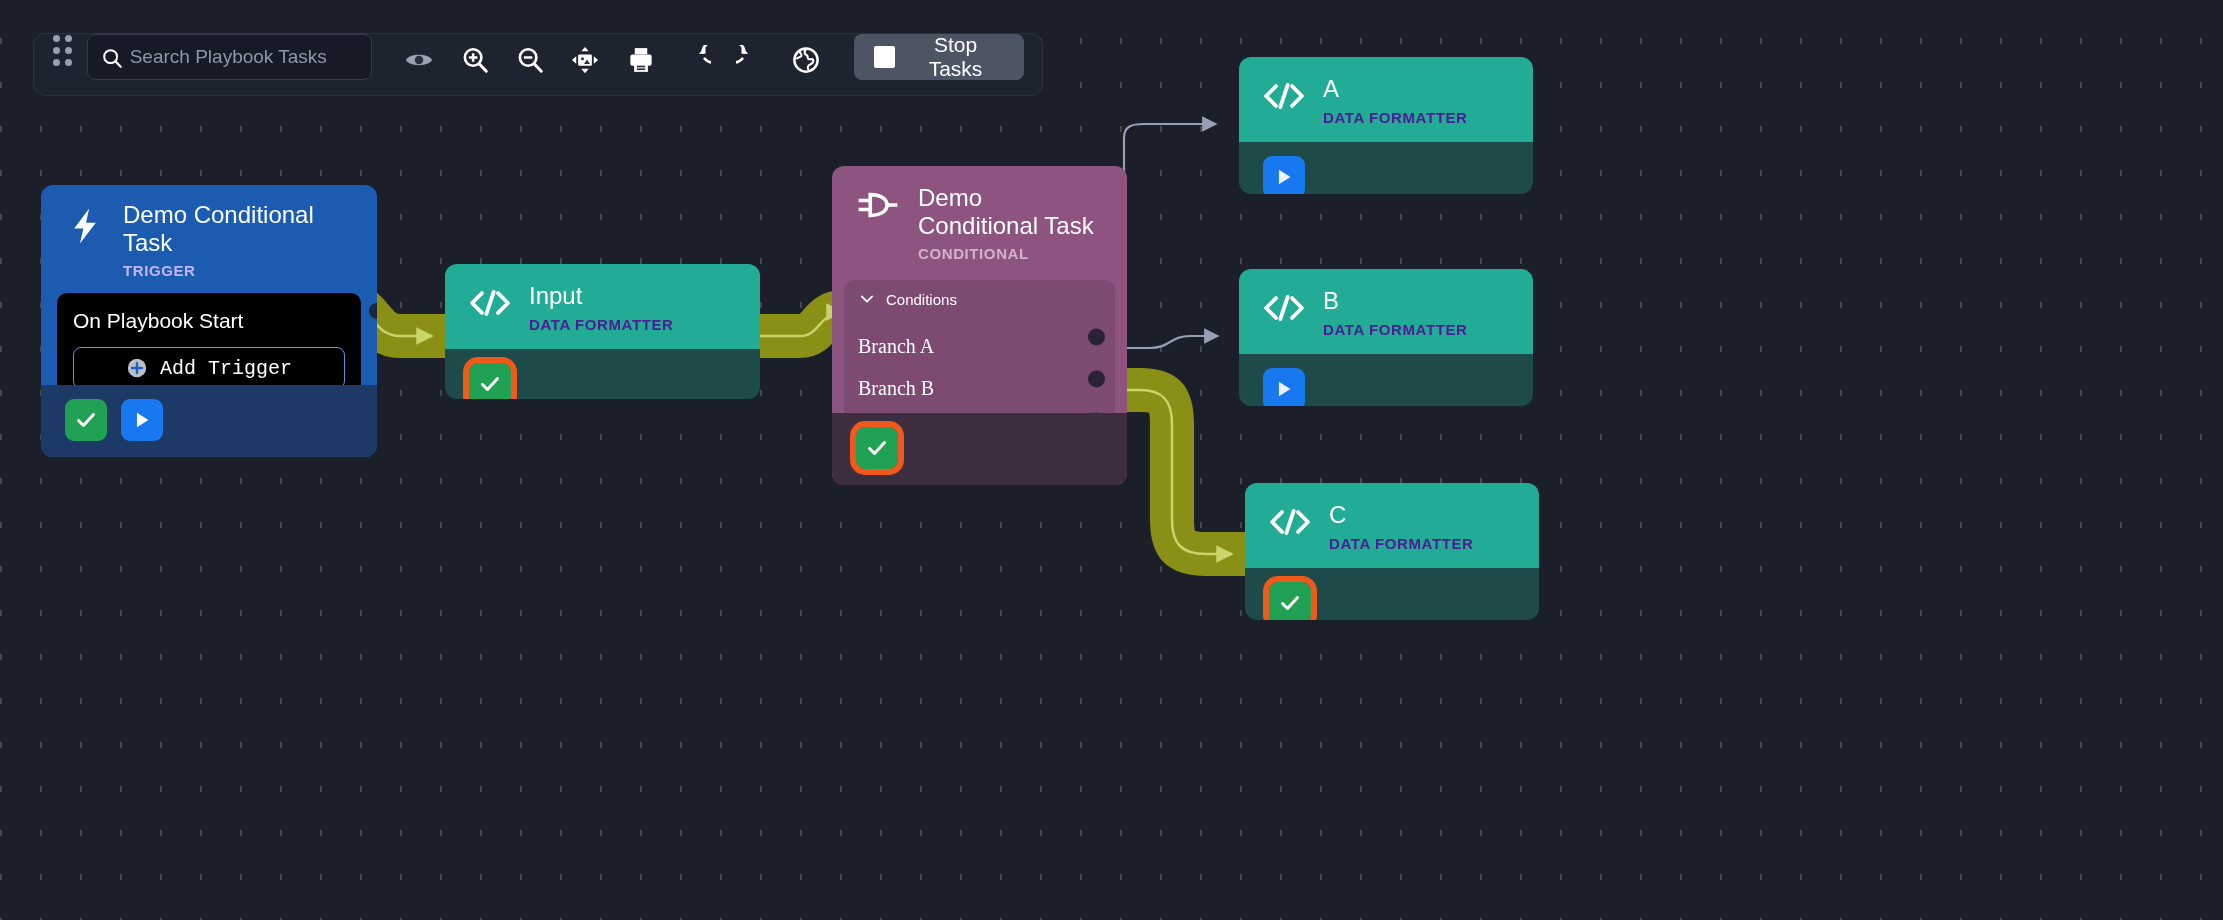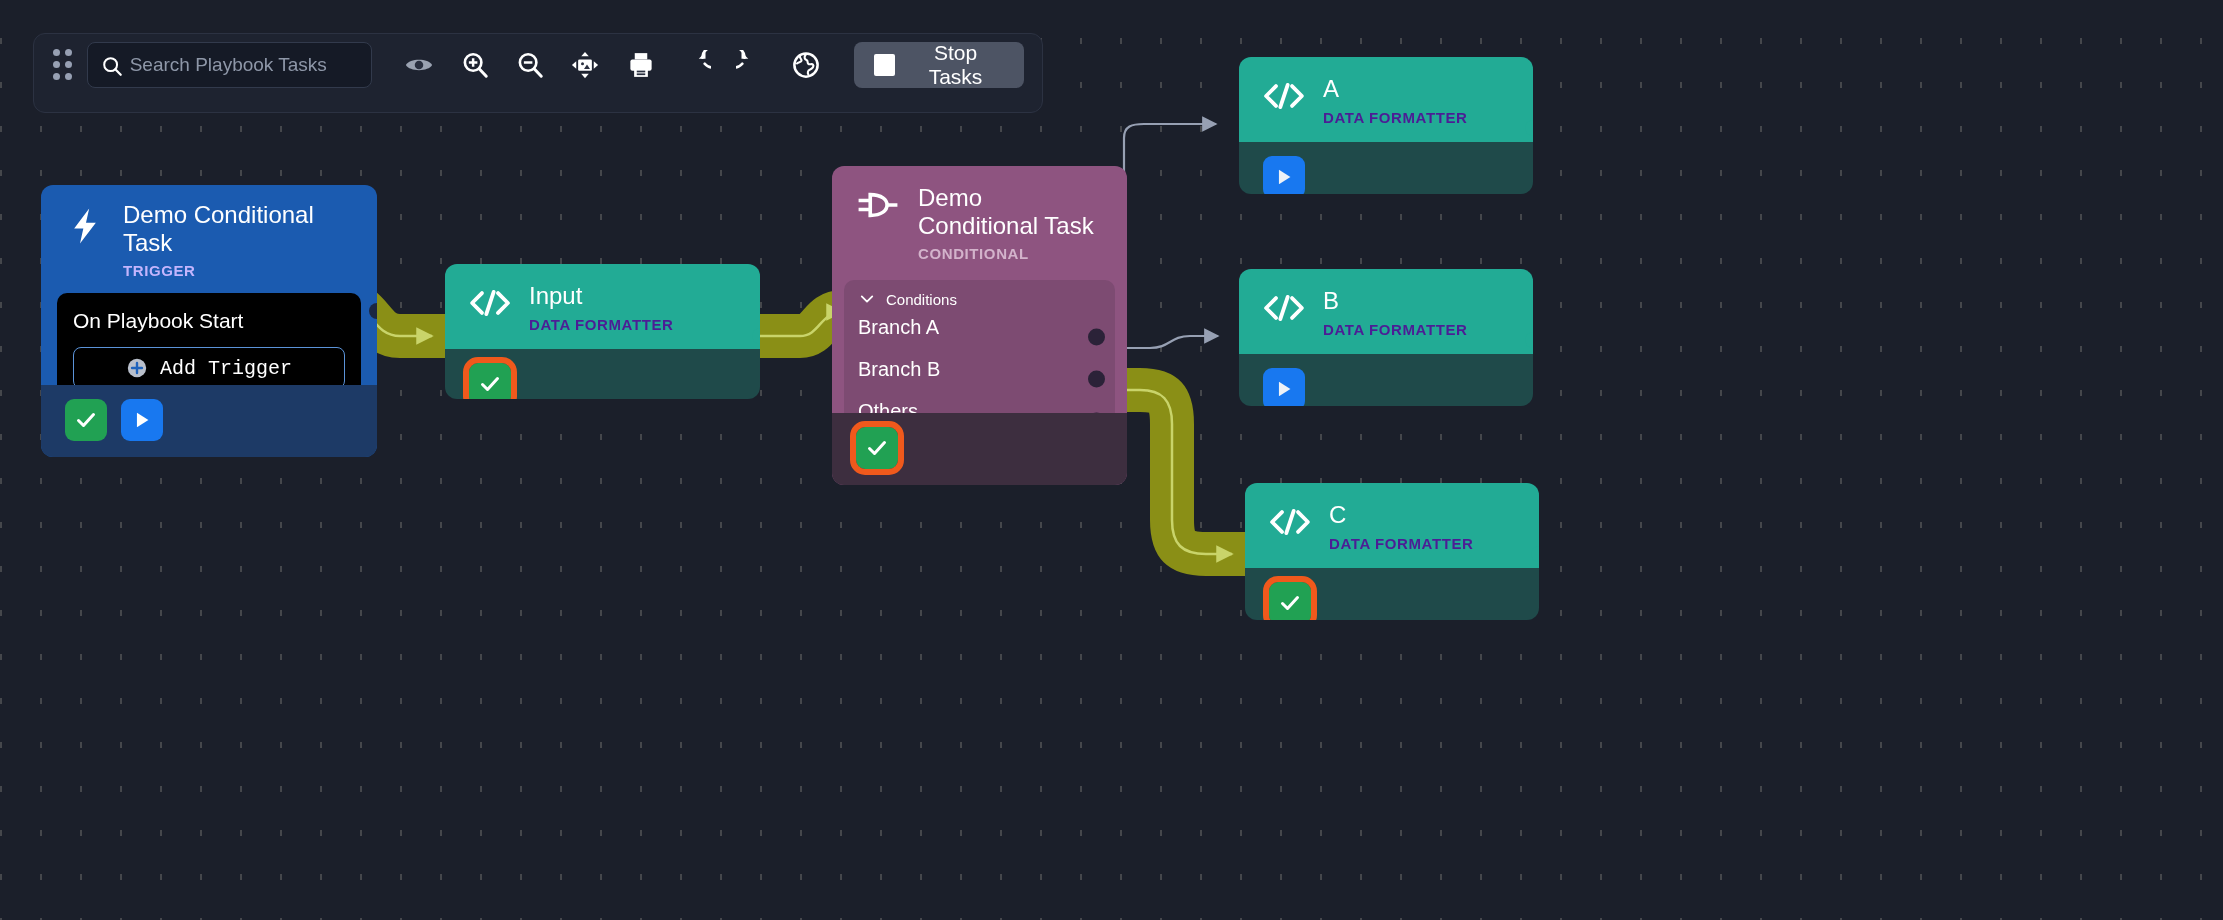--- a/index.html
+++ b/index.html
@@ -26,25 +26,25 @@
     position:absolute; inset:0;
     background-image:repeating-linear-gradient(to bottom,
         rgba(27,31,42,1) 0 38px, rgba(0,0,0,0) 38px 44px);
     background-size:40px 44px;
     pointer-events:none;
   }
 
   
   #toolbar{
     position:absolute; left:33px; top:33px;
-    width:1010px; height:80px;
+    width:1010px; height:63px;
     background:#1e2330;
     border:1px solid #2c3242;
     border-radius:12px;
-    display:flex; align-items:center;
+    display:flex; align-items:flex-start;
     padding:0 18px 16px 16px;
     gap:0;
     z-index:30;
   }
   .drag-handle{
     width:28px;height:34px;
     display:grid;grid-template-columns:repeat(2,8px);grid-template-rows:repeat(3,8px);
     gap:4px; align-content:center; justify-content:center;
     cursor:grab; margin-right:10px;
   }
@@ -151,22 +151,22 @@
   #node-cond{ left:832px; top:166px; width:295px; height:319px; background:#8e5480; }
   #node-cond .node-sub{ color:#d3b3cb; }
   .cond-body{
     margin:2px 12px 0 12px;
     background:#7d4b72; border-radius:10px;
     padding:10px 14px 14px 14px;
   }
   .cond-head{ display:flex;align-items:center;gap:10px; margin-bottom:8px; cursor:pointer;}
   .cond-head span{ font-size:15px; color:#fff; }
   .branch{
-    position:relative; height:42px; display:flex; align-items:flex-start;
-    font-size:20px; color:#fff;
+    position:relative; height:42px; display:flex; align-items:flex-end;
+    font-size:20px; color:#fff;font-family:Liberation Serif, serif;
   }
   .port{
     position:absolute; right:-4px; top:50%; transform:translateY(-50%);
     width:17px;height:17px;border-radius:50%;background:#2b2238;
   }
   #node-cond .node-foot{ background:#3d2e3f; position:absolute;left:0;right:0;bottom:0; }
 
   
   .out-port{
     position:absolute; right:-8px; top:108px;

